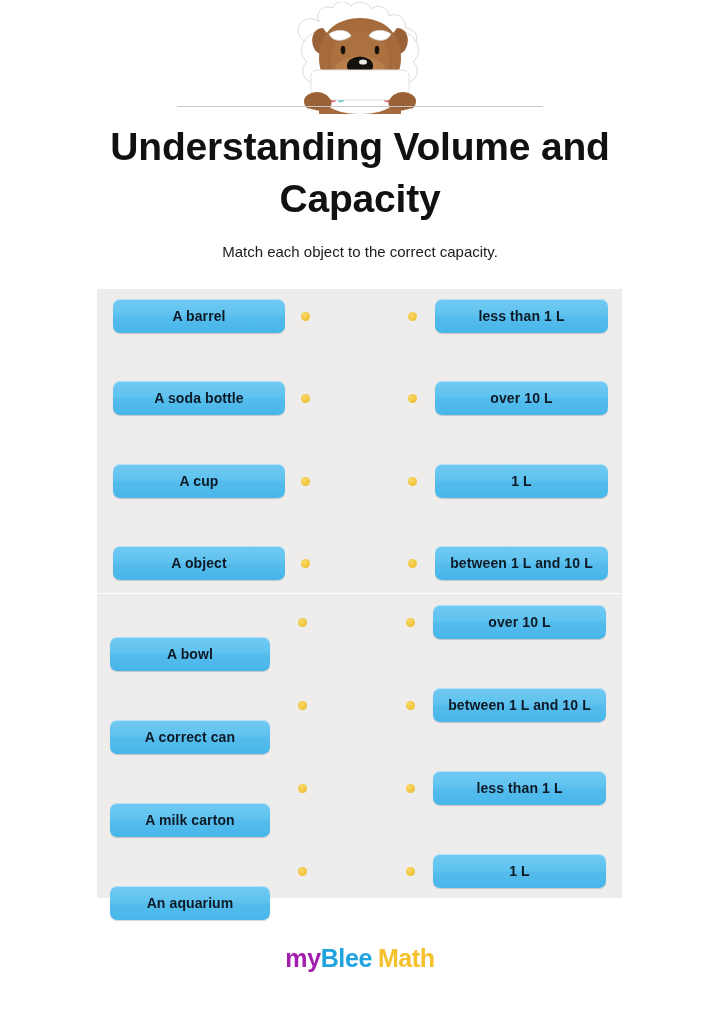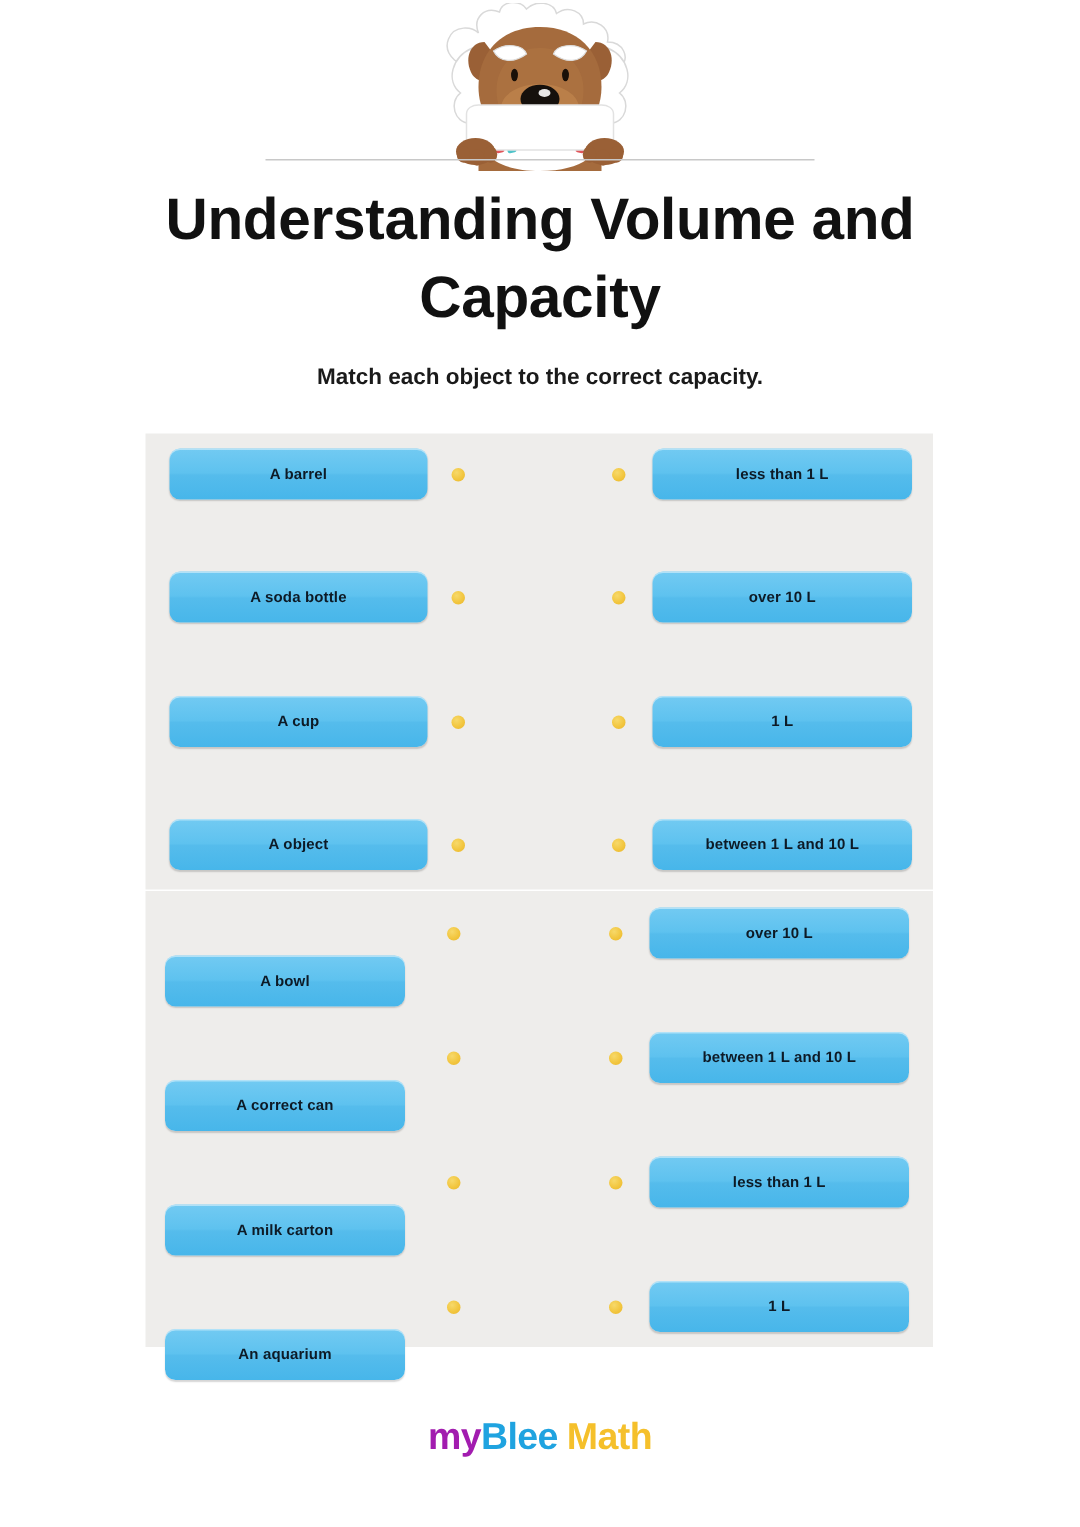--- a/index.html
+++ b/index.html
@@ -47,21 +47,21 @@
     font-weight: 700;
     color: #111111;
     letter-spacing: -0.2px;
   }
   .subtitle {
     margin: 18px auto 0;
     width: 600px;
     text-align: center;
     font-size: 15px;
     color: #1a1a1a;
-    font-weight: 700;
+    font-weight: 400;
   }
 
   
   .panels {
     position: absolute;
     left: 97px;
     top: 289px;
     width: 525px;
   }
   .panel {
@@ -81,21 +81,21 @@
   .chip {
     position: absolute;
     height: 34px;
     border-radius: 7px;
     background: linear-gradient(180deg, #72caf2 0%, #5ec2ef 48%, #55bcec 52%, #47b6ea 100%);
     box-shadow: 0 1px 1px rgba(0,0,0,0.17), inset 0 1px 0 rgba(255,255,255,0.45);
     display: flex;
     align-items: center;
     justify-content: center;
     color: #0d1a26;
-    font-size: 10px;
+    font-size: 14px;
     font-weight: 700;
     letter-spacing: 0.1px;
     box-sizing: border-box;
     padding: 0 4px;
     text-align: center;
   }
 
   .dot {
     position: absolute;
     width: 9px;

